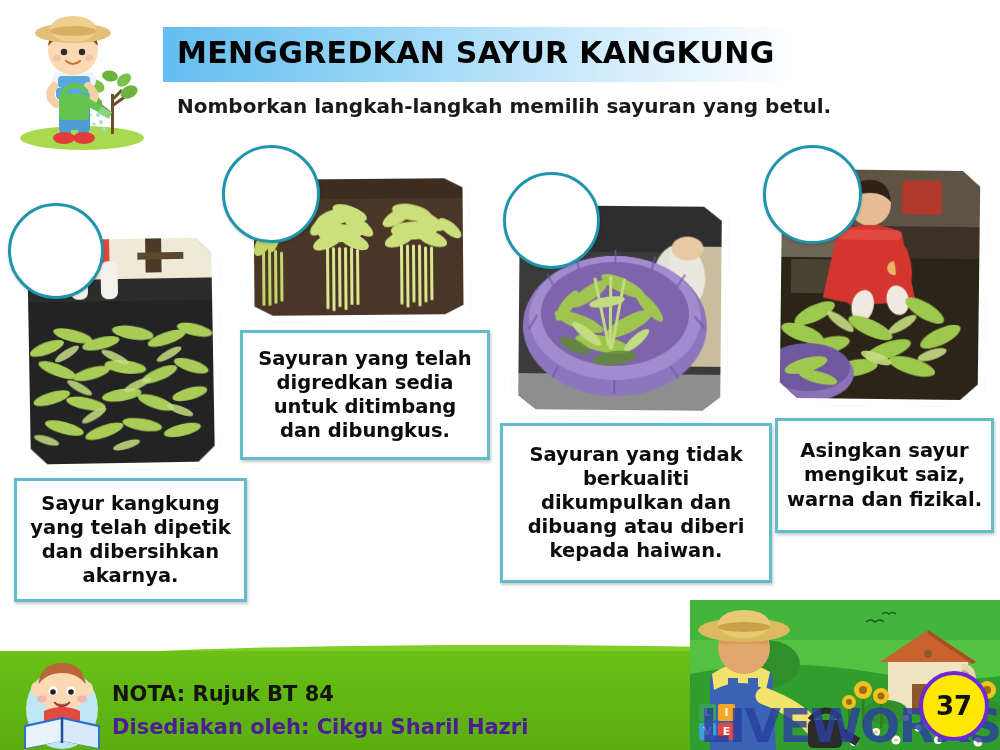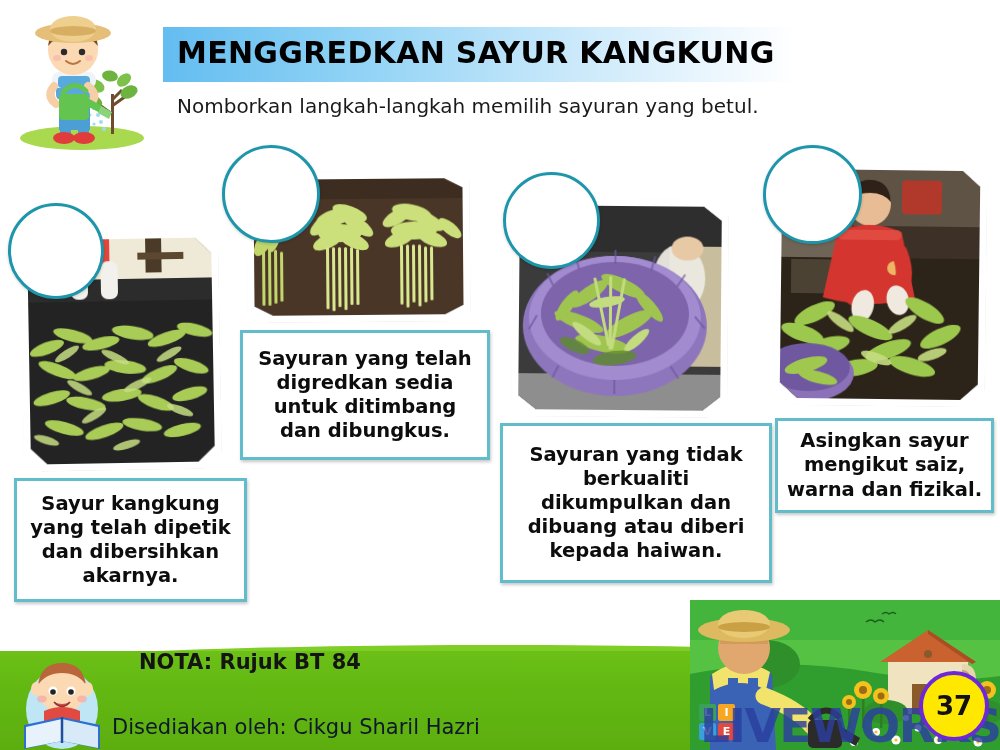--- a/index.html
+++ b/index.html
@@ -37,21 +37,21 @@
     letter-spacing: 0.3px;
     color: #000000;
     font-family: "DejaVu Sans", sans-serif;
     white-space: nowrap;
   }
   .instruction-text {
     position: absolute;
     left: 177px;
     top: 94px;
     font-size: 20px;
-    font-weight: normal;
+    font-weight: bold;
     color: #1a1a1a;
     font-family: "DejaVu Sans", sans-serif;
     white-space: nowrap;
   }
 
   
   .photo-frame {
     position: absolute;
     background: #ffffff;
     padding: 7px;
@@ -105,21 +105,21 @@
     box-shadow: 1px 2px 3px rgba(0,0,0,0.22);
     display: flex;
     align-items: center;
     justify-content: center;
     padding: 6px 8px;
     line-height: 1.24;
   }
   #caption-1 { left: 14px;  top: 478px; width: 233px; height: 124px; font-size: 19.5px; }
   #caption-2 { left: 240px; top: 330px; width: 250px; height: 130px; font-size: 19.5px; }
   #caption-3 { left: 500px; top: 423px; width: 272px; height: 160px; font-size: 19.5px; }
-  #caption-4 { left: 775px; top: 418px; width: 219px; height: 95px;  font-size: 19.5px; }
+  #caption-4 { left: 775px; top: 418px; width: 219px; height: 115px;  font-size: 19.5px; }
 
   
   .green-banner {
     position: absolute;
     left: 0;
     top: 651px;
     width: 1000px;
     height: 99px;
     background: linear-gradient(to bottom, #6cc018 0%, #63b912 35%, #5cae0f 100%);
   }
@@ -128,35 +128,34 @@
     left: 0;
     top: 645px;
     width: 1000px;
     height: 22px;
     background: #7ece25;
     border-radius: 50% 50% 0 0 / 100% 100% 0 0;
   }
   .nota-line1 {
     position: absolute;
     left: 112px;
-    top: 650px;
+    top: 682px;
     font-size: 21px;
     font-weight: bold;
     color: #141414;
     font-family: "DejaVu Sans", sans-serif;
     white-space: nowrap;
-    margin-left: 27px;
   }
   .nota-line2 {
     position: absolute;
     left: 112px;
     top: 715px;
     font-size: 21px;
-    font-weight: normal;
-    color: #0f172a;
+    font-weight: bold;
+    color: #4c1d95;
     font-family: "DejaVu Sans", sans-serif;
     white-space: nowrap;
   }
 
   
   .watermark {
     position: absolute;
     left: 700px;
     top: 698px;
     font-size: 47px;

